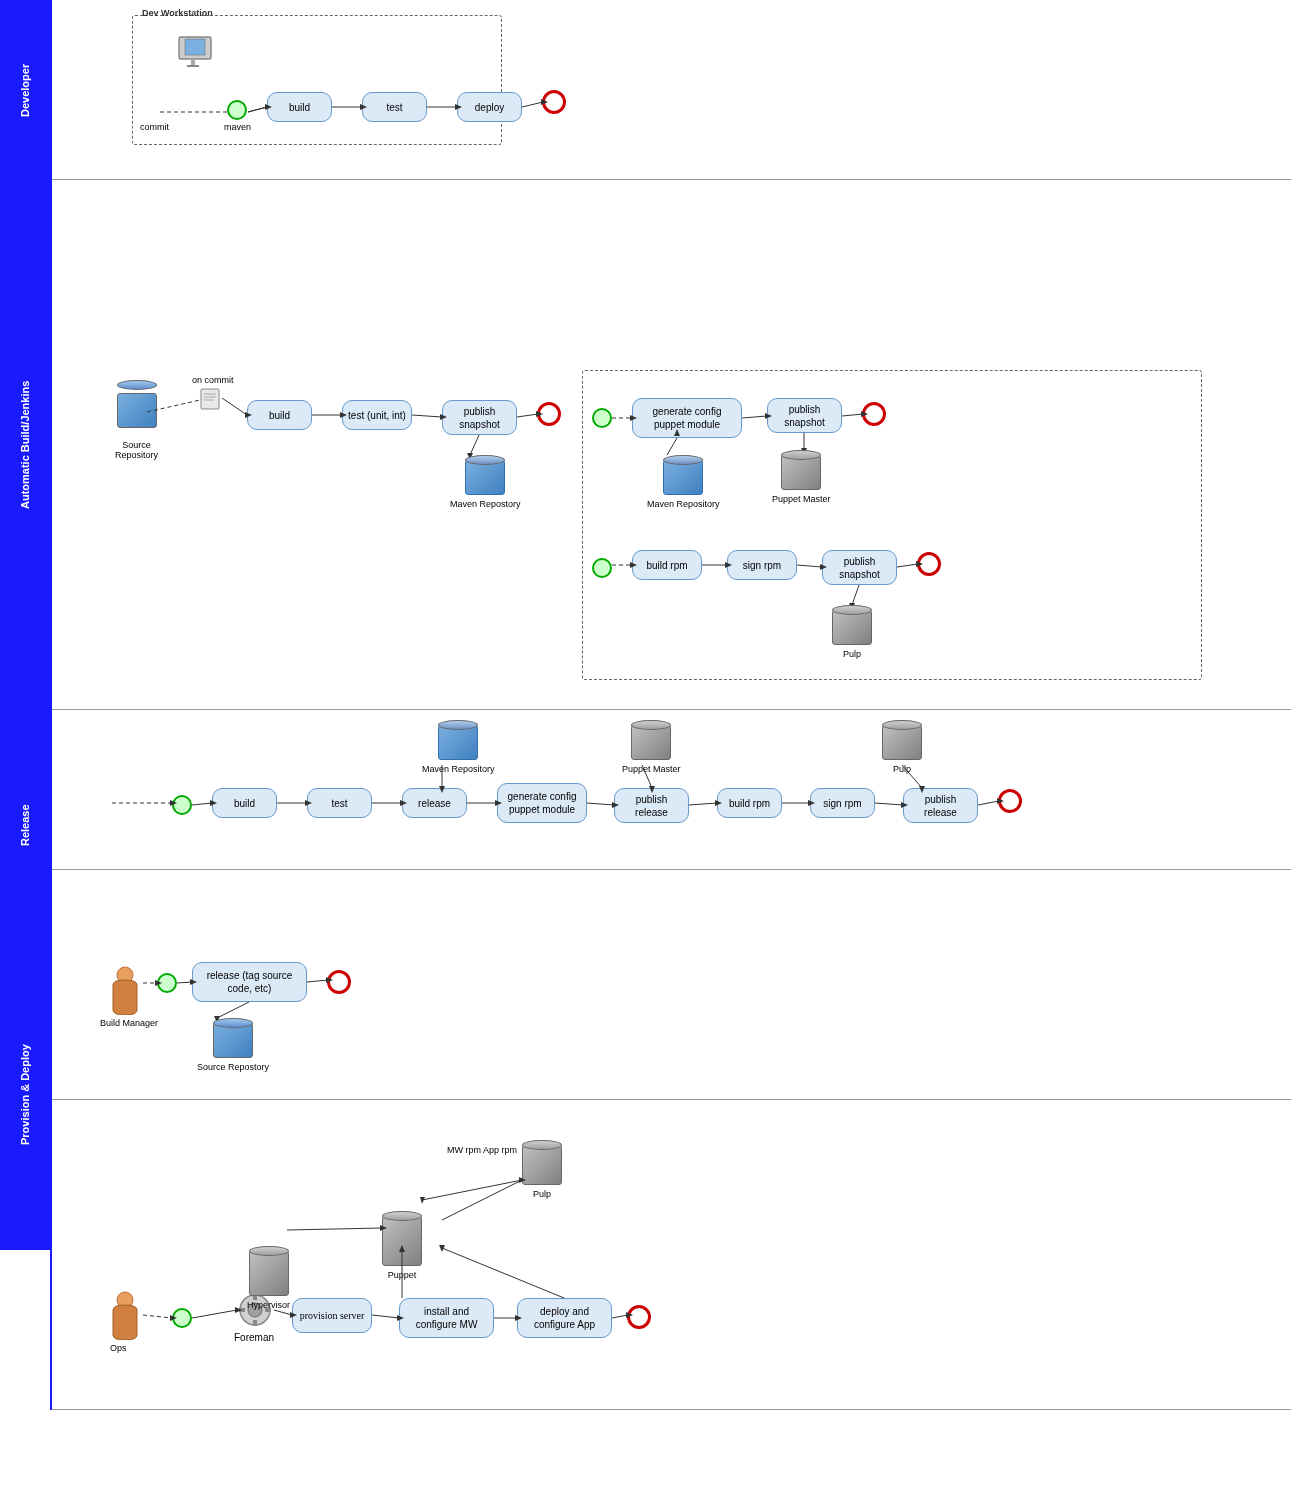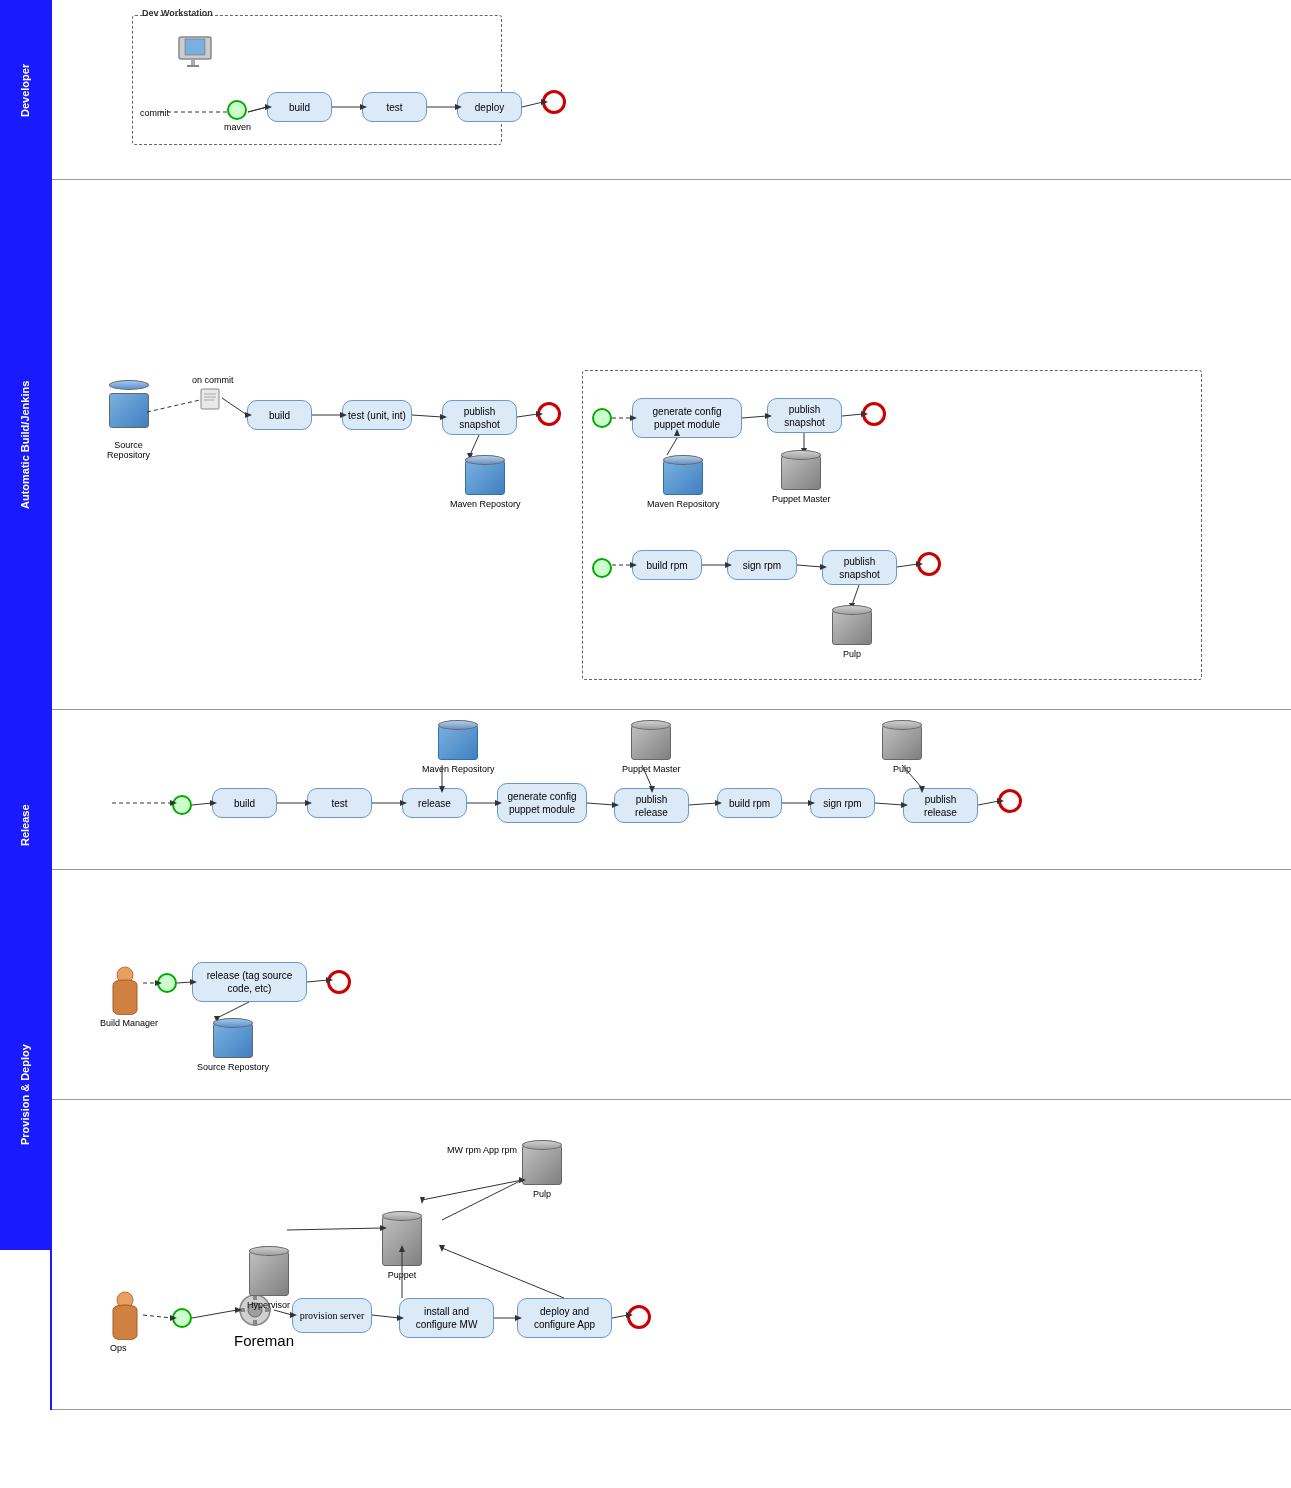--- a/index.html
+++ b/index.html
@@ -191,21 +191,21 @@
           <rect x="2" y="2" width="32" height="22" rx="2" fill="#ccc" stroke="#888" stroke-width="1.5"></rect>
           <rect x="8" y="4" width="20" height="16" fill="#7ab0e0" stroke="#666" stroke-width="0.5"></rect>
           <rect x="14" y="24" width="4" height="6" fill="#aaa"></rect>
           <rect x="10" y="30" width="12" height="2" fill="#888"></rect>
         </svg>
       </div>
 
       <div class="start-event" style="left:175px;top:100px;"></div>
       <span style="position:absolute;left:172px;top:122px;font-size:9px;text-align:center;">maven</span>
 
-      <span style="position:absolute;left:88px;top:108px;font-size:9px;">commit</span>
+      <span style="position:absolute;left:88px;top:122px;font-size:9px;">commit</span>
 
       <div class="proc-box" style="left:215px;top:92px;width:65px;height:30px;">
         <span>build</span>
       </div>
 
       <div class="proc-box" style="left:310px;top:92px;width:65px;height:30px;">
         <span>test</span>
       </div>
 
       <div class="proc-box" style="left:405px;top:92px;width:65px;height:30px;">
@@ -228,21 +228,21 @@
         <line x1="375" y1="107" x2="405" y2="107" stroke="#333" stroke-width="1"></line>
         <polygon points="403,104 410,107 403,110" fill="#333"></polygon>
 
         <line x1="470" y1="107" x2="491" y2="102" stroke="#333" stroke-width="1"></line>
         <polygon points="489,99 496,102 489,105" fill="#333"></polygon>
       </svg>
     </div>
 
     <div class="lane lane-auto-build" style="position:relative;height:530px;">
 
-      <div class="cylinder cyl-blue" style="left:55px;top:200px;gap:8px;">
+      <div class="cylinder cyl-blue" style="left:63px;top:200px;gap:8px;">
         <div class="cyl-top"></div>
         <div class="cyl-body"></div>
         <div class="cyl-label">Source<br>Repository</div>
       </div>
 
       <span style="position:absolute;left:140px;top:195px;font-size:9px;">on commit</span>
 
       <div style="position:absolute;left:148px;top:208px;">
         <svg width="22" height="22">
           <rect x="1" y="1" width="18" height="20" rx="1" fill="#e8e8e8" stroke="#888" stroke-width="1"></rect>
@@ -538,21 +538,21 @@
         <svg width="36" height="36" viewBox="0 0 36 36">
           <circle cx="18" cy="18" r="15" fill="#d0d0d0" stroke="#888" stroke-width="1.5"></circle>
           <circle cx="18" cy="18" r="7" fill="#a0a0a0" stroke="#666" stroke-width="1"></circle>
 
           <rect x="16" y="2" width="4" height="6" fill="#888"></rect>
           <rect x="16" y="28" width="4" height="6" fill="#888"></rect>
           <rect x="2" y="16" width="6" height="4" fill="#888"></rect>
           <rect x="28" y="16" width="6" height="4" fill="#888"></rect>
         </svg>
       </div>
-      <span style="position:absolute;left:182px;top:232px;font-size:15px;">Foreman</span>
+      <span style="position:absolute;left:182px;top:232px;font-size:10px;">Foreman</span>
 
       <div class="cylinder" style="left:195px;top:100px;margin-top:46px;">
         <div class="cyl-top" style="background:linear-gradient(to bottom,#d0d0d0,#a0a0a0);"></div>
         <div class="cyl-body" style="background:linear-gradient(135deg,#c0c0c0,#808080);border:1px solid #666;height:45px;"></div>
         <div class="cyl-label">Hypervisor</div>
       </div>
 
       <div class="cylinder" style="left:330px;top:95px;margin-top:16px;">
         <div class="cyl-top" style="background:linear-gradient(to bottom,#d0d0d0,#a0a0a0);"></div>
         <div class="cyl-body" style="background:linear-gradient(135deg,#c0c0c0,#808080);border:1px solid #666;height:50px;"></div>

